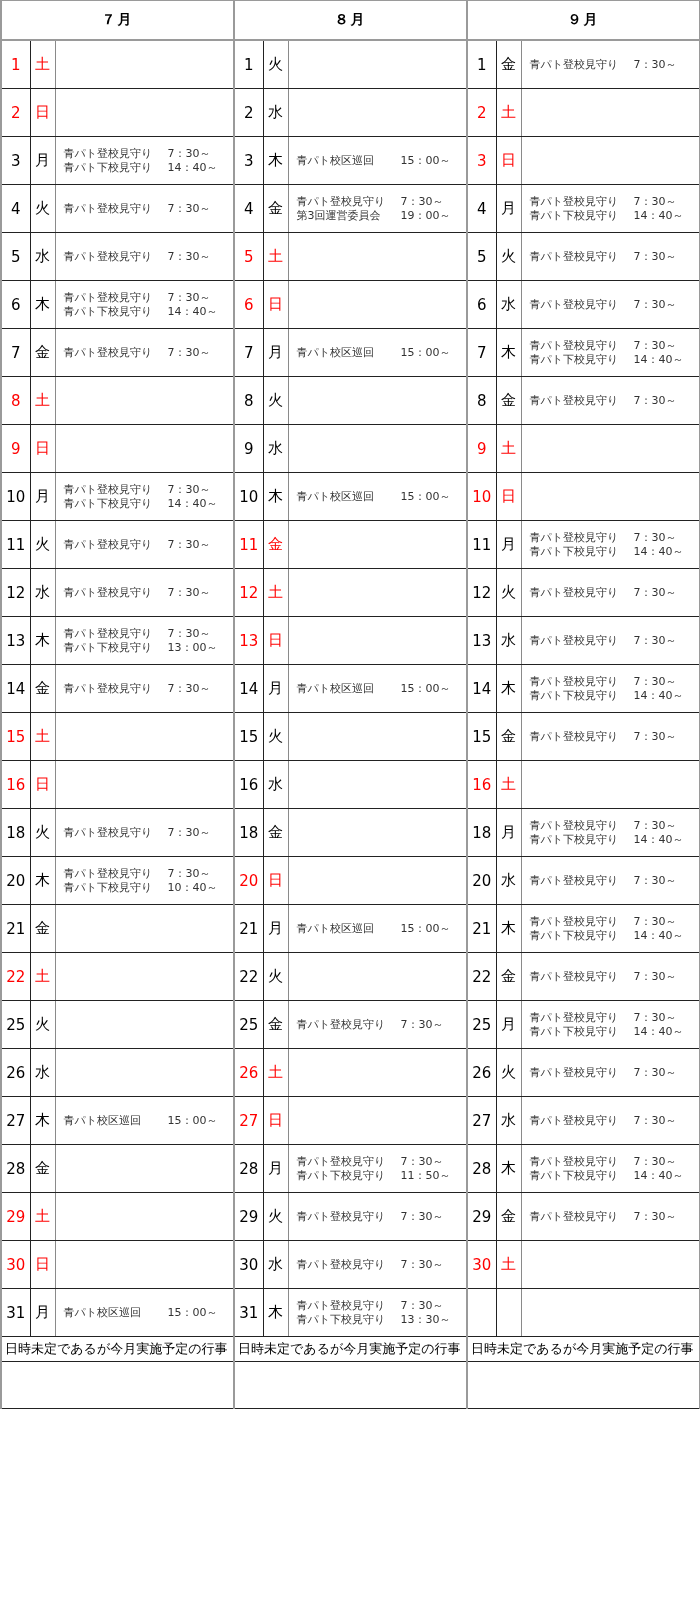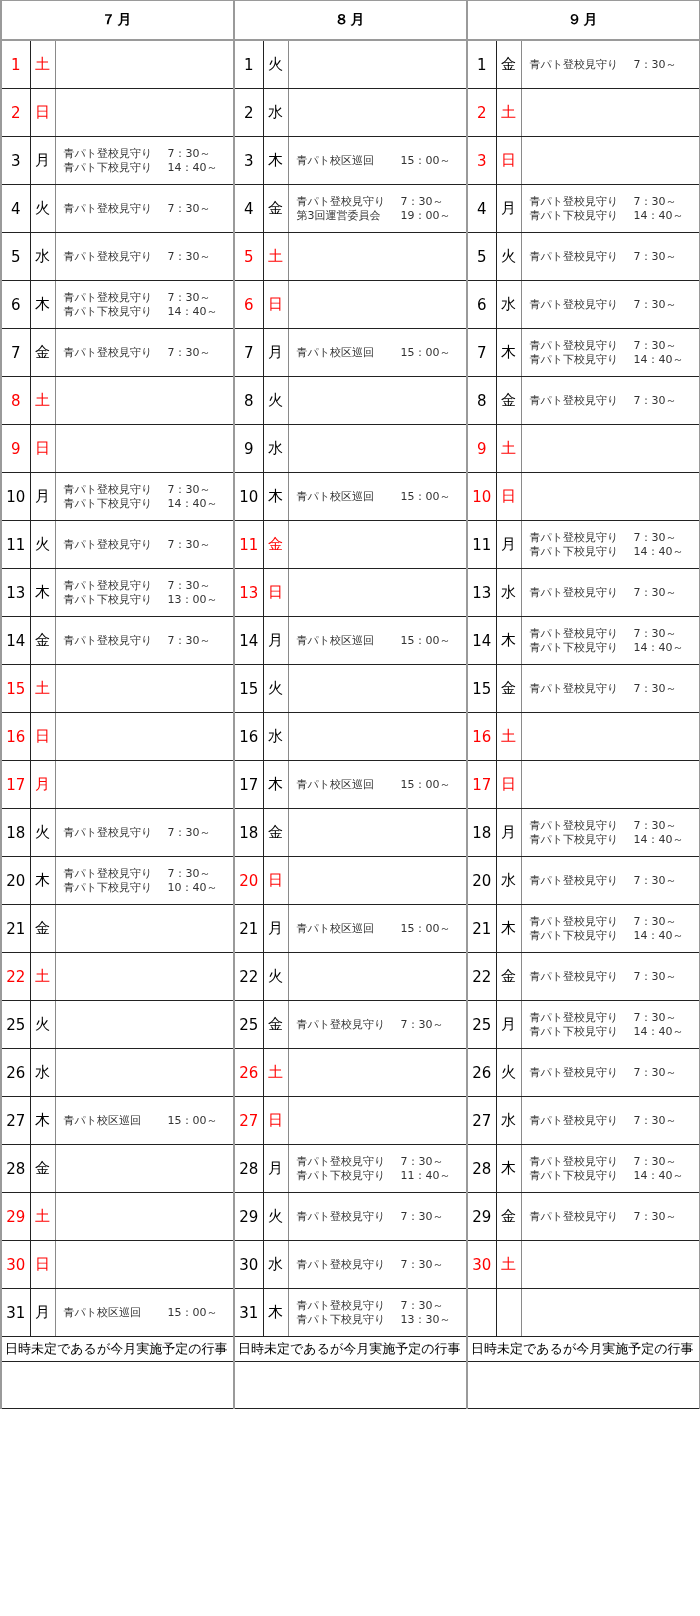--- a/index.html
+++ b/index.html
@@ -251,20 +251,35 @@
         <td class="wd red">金</td>
         <td class="ev"></td>
         <td class="day">11</td>
         <td class="wd">月</td>
         <td class="ev">
           <span class="ev-line"><span class="name">青パト登校見守り</span><span class="time">7：30～</span></span>
           <span class="ev-line"><span class="name">青パト下校見守り</span><span class="time">14：40～</span></span>
         </td>
       </tr>
       <tr class="day-row">
+        <td class="day">12</td>
+        <td class="wd">水</td>
+        <td class="ev">
+          <span class="ev-line"><span class="name">青パト登校見守り</span><span class="time">7：30～</span></span>
+        </td>
+        <td class="day red">12</td>
+        <td class="wd red">土</td>
+        <td class="ev"></td>
+        <td class="day">12</td>
+        <td class="wd">火</td>
+        <td class="ev">
+          <span class="ev-line"><span class="name">青パト登校見守り</span><span class="time">7：30～</span></span>
+        </td>
+      </tr>
+      <tr class="day-row">
         <td class="day">13</td>
         <td class="wd">木</td>
         <td class="ev">
           <span class="ev-line"><span class="name">青パト登校見守り</span><span class="time">7：30～</span></span>
           <span class="ev-line"><span class="name">青パト下校見守り</span><span class="time">13：00～</span></span>
         </td>
         <td class="day red">13</td>
         <td class="wd red">日</td>
         <td class="ev"></td>
         <td class="day">13</td>
@@ -309,33 +324,20 @@
         <td class="wd red">日</td>
         <td class="ev"></td>
         <td class="day">16</td>
         <td class="wd">水</td>
         <td class="ev"></td>
         <td class="day red">16</td>
         <td class="wd red">土</td>
         <td class="ev"></td>
       </tr>
       <tr class="day-row">
-        <td class="day red">17</td>
-        <td class="wd red">月</td>
-        <td class="ev"></td>
-        <td class="day">17</td>
-        <td class="wd">木</td>
-        <td class="ev">
-          <span class="ev-line"><span class="name">青パト校区巡回</span><span class="time">15：00～</span></span>
-        </td>
-        <td class="day red">17</td>
-        <td class="wd red">日</td>
-        <td class="ev"></td>
-      </tr>
-      <tr class="day-row">
         <td class="day">18</td>
         <td class="wd">火</td>
         <td class="ev">
           <span class="ev-line"><span class="name">青パト登校見守り</span><span class="time">7：30～</span></span>
         </td>
         <td class="day">18</td>
         <td class="wd">金</td>
         <td class="ev"></td>
         <td class="day">18</td>
         <td class="wd">月</td>
@@ -434,21 +436,21 @@
         </td>
       </tr>
       <tr class="day-row">
         <td class="day">28</td>
         <td class="wd">金</td>
         <td class="ev"></td>
         <td class="day">28</td>
         <td class="wd">月</td>
         <td class="ev">
           <span class="ev-line"><span class="name">青パト登校見守り</span><span class="time">7：30～</span></span>
-          <span class="ev-line"><span class="name">青パト下校見守り</span><span class="time">11：40～</span></span>
+          <span class="ev-line"><span class="name">青パト下校見守り</span><span class="time">11：50～</span></span>
         </td>
         <td class="day">28</td>
         <td class="wd">木</td>
         <td class="ev">
           <span class="ev-line"><span class="name">青パト登校見守り</span><span class="time">7：30～</span></span>
           <span class="ev-line"><span class="name">青パト下校見守り</span><span class="time">14：40～</span></span>
         </td>
       </tr>
       <tr class="day-row">
         <td class="day red">29</td>

